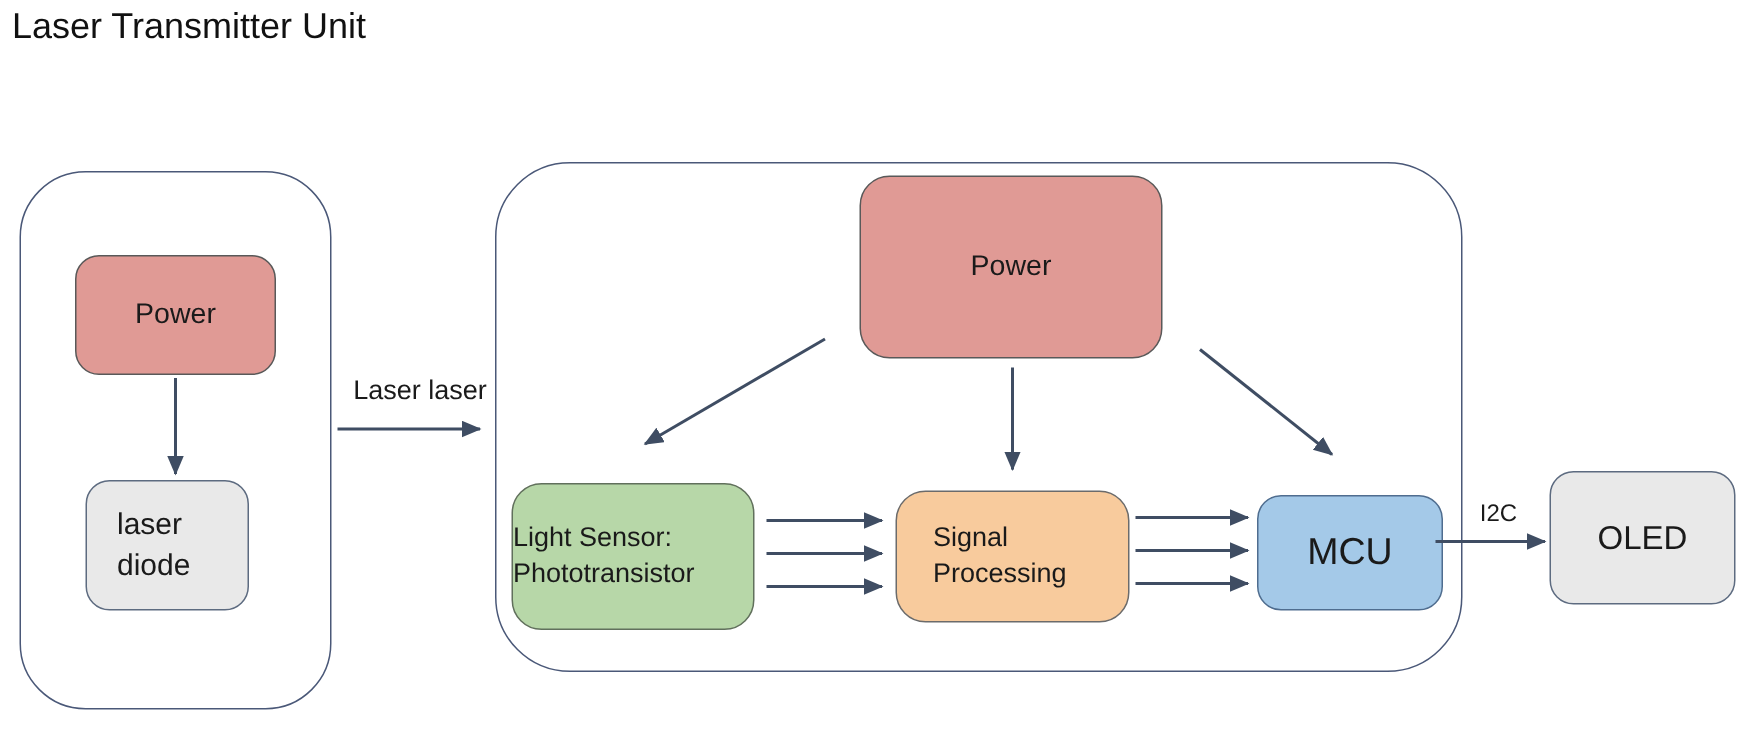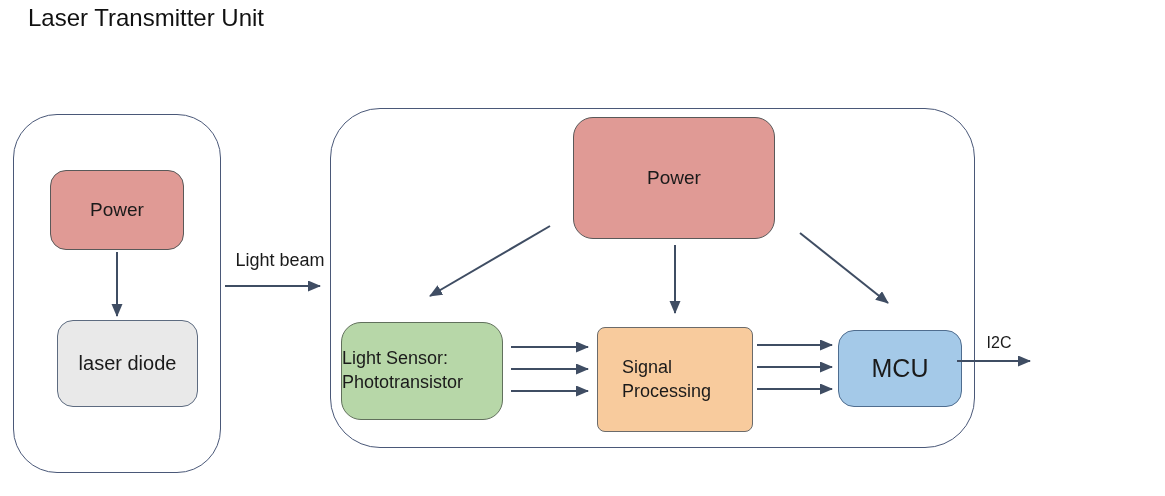--- a/index.html
+++ b/index.html
@@ -11,41 +11,41 @@
     color:#1a1a1a;
     overflow:hidden;
   }
   .title{
     position:absolute;
     text-align:center;
     font-size:24px;
     line-height:36px;
     color:#111;
   }
-  #tx-title{left:0;top:26;width:252px;padding-left:20px;}
+  #tx-title{left:0;top:26;width:252px;}
   #rx-title{left:518;top:62px;width:280px;left:518px;}
   .container-box{
     position:absolute;
     border:1.4px solid var(--container-border);
     background:transparent;
   }
   #tx-container{left:13px;top:114px;width:206px;height:357px;border-radius:44px;}
   #rx-container{left:330px;top:108px;width:643px;height:338px;border-radius:50px;}
   .node{
     position:absolute;
     display:flex;align-items:center;justify-content:center;
     border-radius:16px;
     box-sizing:border-box;
     line-height:1.32;
   }
   #tx-power{left:50px;top:170px;width:134px;height:80px;background:var(--power-fill);border:1px solid #595959;font-size:19px;}
-  #tx-laser-diode{left:57px;top:320px;width:141px;height:87px;background:var(--gray-fill);border:1px solid #5d6b80;font-size:20px;padding:0 20px;}
+  #tx-laser-diode{left:57px;top:320px;width:109px;height:87px;background:var(--gray-fill);border:1px solid #5d6b80;font-size:20px;padding:0 20px;}
   #rx-power{left:573px;top:117px;width:202px;height:122px;background:var(--power-fill);border:1px solid #595959;font-size:19px;border-radius:20px;}
   #rx-light-sensor{left:341px;top:322px;width:162px;height:98px;background:var(--green-fill);border:1px solid #61705c;font-size:18px;border-radius:20px;}
-  #rx-signal-processing{left:597px;top:327px;width:156px;height:105px;background:var(--orange-fill);border:1px solid #6b6b6b;font-size:18px;border-radius:8px;padding:0 24px;}
+  #rx-signal-processing{left:597px;top:327px;width:156px;height:88px;background:var(--orange-fill);border:1px solid #6b6b6b;font-size:18px;border-radius:20px;padding:0 24px;}
   #rx-mcu{left:838px;top:330px;width:124px;height:77px;background:var(--blue-fill);border:1px solid #4f6d8f;font-size:25px;}
   #ext-oled{left:1033px;top:314px;width:124px;height:89px;background:var(--gray-fill);border:1.4px solid #5d6b80;font-size:22px;}
   .edge-label{
     position:absolute;
     text-align:center;
   }
   #laser-beam-label{left:224px;top:250px;width:112px;font-size:18px;}
   #i2c-label{left:973px;top:334px;width:52px;font-size:16px;}
   #arrow-layer{position:absolute;left:0;top:0;width:1165px;height:496px;pointer-events:none;}
   .arrow{stroke:var(--arrow);stroke-width:2;fill:none;}
@@ -62,22 +62,23 @@
   <div id="rx-container" class="container-box"></div>
 
   <div id="tx-power" class="node">Power</div>
   <div id="tx-laser-diode" class="node">laser diode</div>
 
   <div id="rx-power" class="node">Power</div>
   <div id="rx-light-sensor" class="node">Light Sensor: Phototransistor</div>
   <div id="rx-signal-processing" class="node">Signal Processing</div>
   <div id="rx-mcu" class="node">MCU</div>
 
+  <div id="ext-oled" class="node">OLED</div>
 
-  <div id="laser-beam-label" class="edge-label">Light beam</div>
+  <div id="laser-beam-label" class="edge-label">Laser laser</div>
   <div id="i2c-label" class="edge-label">I2C</div>
 
   <svg id="arrow-layer" viewBox="0 0 1165 496" xmlns="http://www.w3.org/2000/svg">
     <defs>
       <marker id="ah" markerUnits="userSpaceOnUse" markerWidth="14" markerHeight="12" refX="12" refY="5.5" orient="auto">
         <polygon class="arrowhead" points="0,0 13,5.5 0,11"></polygon>
       </marker>
     </defs>
     <line class="arrow" x1="117" y1="252" x2="117" y2="316" marker-end="url(#ah)"></line>
     <line class="arrow" x1="225" y1="286" x2="320" y2="286" marker-end="url(#ah)"></line>

